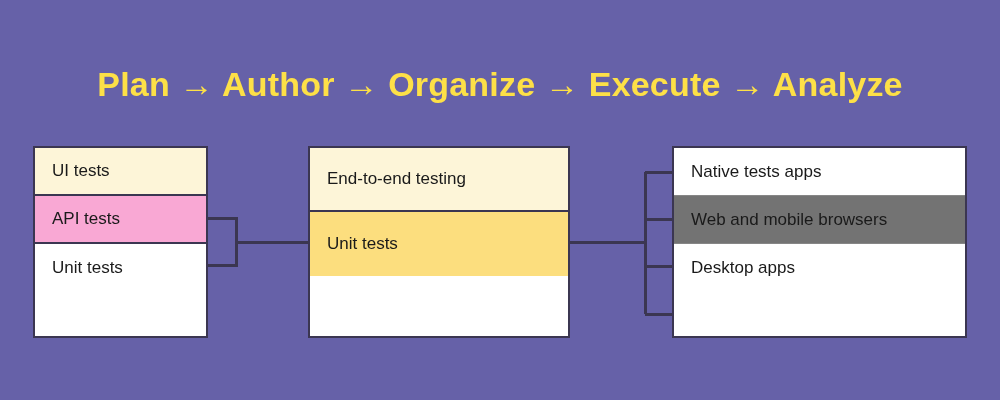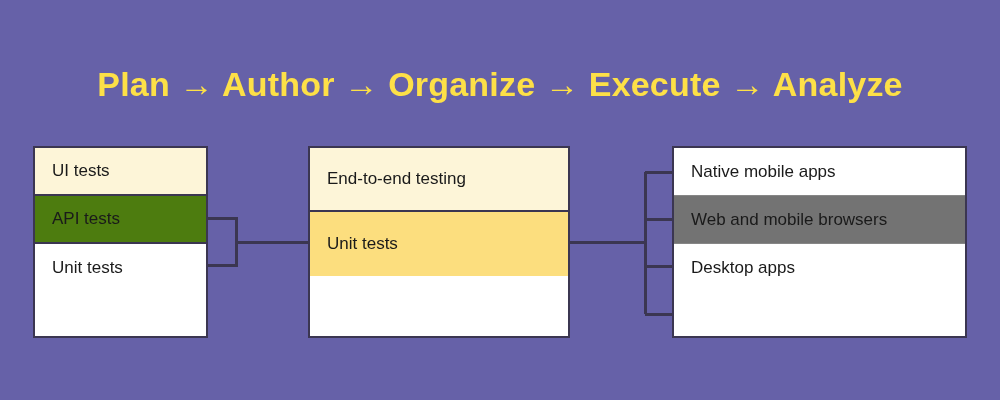--- a/index.html
+++ b/index.html
@@ -96,28 +96,28 @@
       <path d="M 645 172 L 645 314"></path>
       <path d="M 645 172 L 672 172"></path>
       <path d="M 645 219 L 672 219"></path>
       <path d="M 645 266 L 672 266"></path>
       <path d="M 645 314 L 672 314"></path>
     </g>
   </svg>
 
   <div class="col" id="col-left">
     <div class="cell" style="background: rgb(253, 245, 216);">UI tests</div>
-    <div class="cell" style="background: #4d7c0f; text-align: center;">API tests</div>
+    <div class="cell" style="background: #f9a8d4; text-align: center;">API tests</div>
     <div class="cell" style="background: rgb(255, 255, 255);">Unit tests</div>
   </div>
 
   <div class="col" id="col-mid">
     <div class="cell" style="background: rgb(253, 245, 216);">End-to-end testing</div>
     <div class="cell" style="background: rgb(252, 222, 126);">Unit tests</div>
   </div>
 
   <div class="col" id="col-right">
-    <div class="cell" style="background: rgb(255, 255, 255);">Native mobile apps</div>
+    <div class="cell" style="background: rgb(255, 255, 255);">Native tests apps</div>
     <div class="cell" style="background: #737373;">Web and mobile browsers</div>
     <div class="cell" style="background: rgb(255, 255, 255);">Desktop apps</div>
   </div>
 
 </div>
 
 </body></html>

